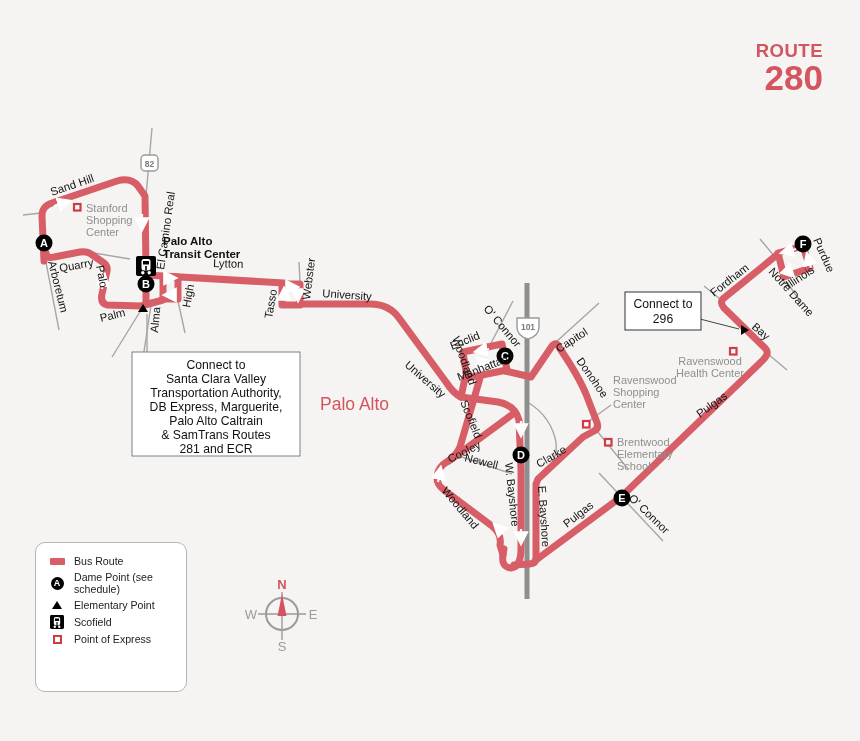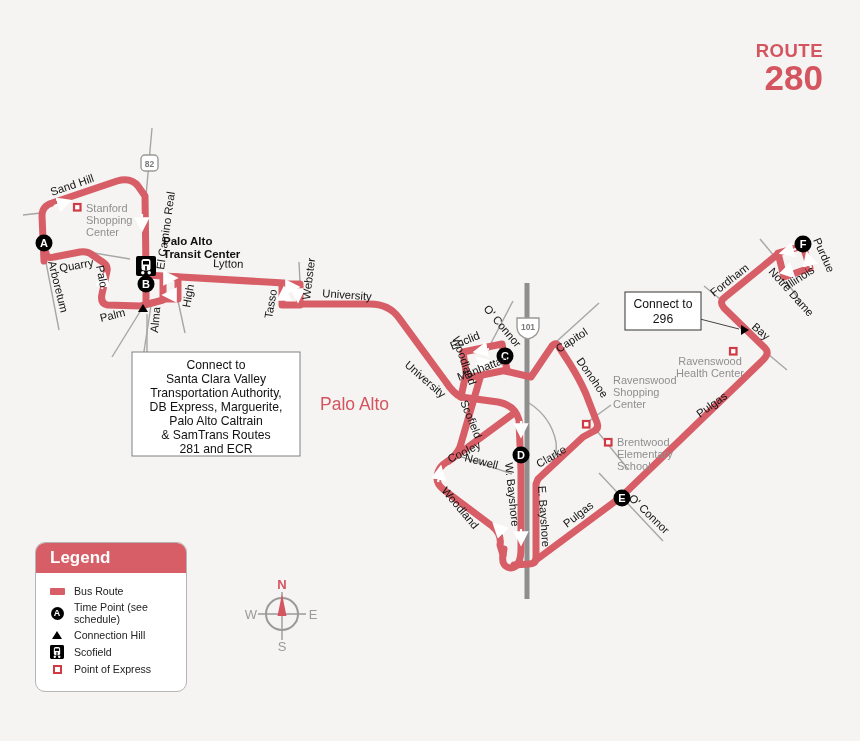--- a/index.html
+++ b/index.html
@@ -254,39 +254,38 @@
     <circle cx="282" cy="614" r="16" fill="none" stroke="#9a9a9a" stroke-width="2"></circle>
     <polygon points="282,594 277.5,616 286.5,616" fill="#d4545f"></polygon>
     <text x="282" y="589" text-anchor="middle" fill="#d4545f" font-size="13" font-weight="bold">N</text>
     <text x="251" y="619" text-anchor="middle" fill="#9a9a9a" font-size="13">W</text>
     <text x="313" y="619" text-anchor="middle" fill="#9a9a9a" font-size="13">E</text>
     <text x="282" y="651" text-anchor="middle" fill="#9a9a9a" font-size="13">S</text>
   </g>
 </svg>
 
 <div class="legend">
-  <div class="legend-header">Legend</div>
   <div class="legend-items">
     <div class="legend-row">
       <span class="legend-ic">
           <span class="ic-route"></span>
         </span>
       <span>Bus Route</span>
     </div>
     <div class="legend-row">
       <span class="legend-ic">
           <span class="ic-tp">A</span>
         </span>
-      <span>Time Point (see schedule)</span>
+      <span>Dame Point (see schedule)</span>
     </div>
     <div class="legend-row">
       <span class="legend-ic">
           <span class="ic-conn"></span>
         </span>
-      <span>Connection Hill</span>
+      <span>Elementary Point</span>
     </div>
     <div class="legend-row">
       <span class="legend-ic">
         <svg width="14" height="14" viewBox="0 0 20 20">
             <use href="#train-glyph"></use>
           </svg>
       </span>
       <span>Scofield</span>
     </div>
     <div class="legend-row">

